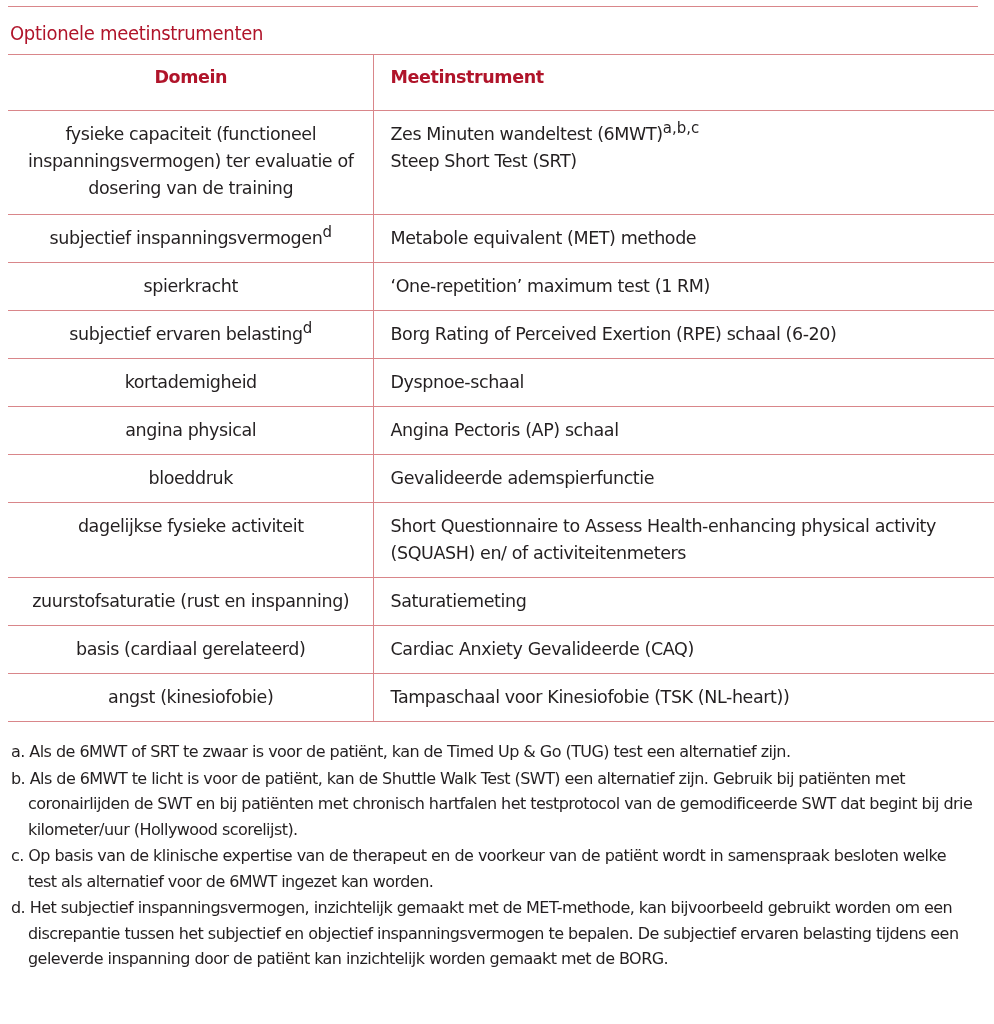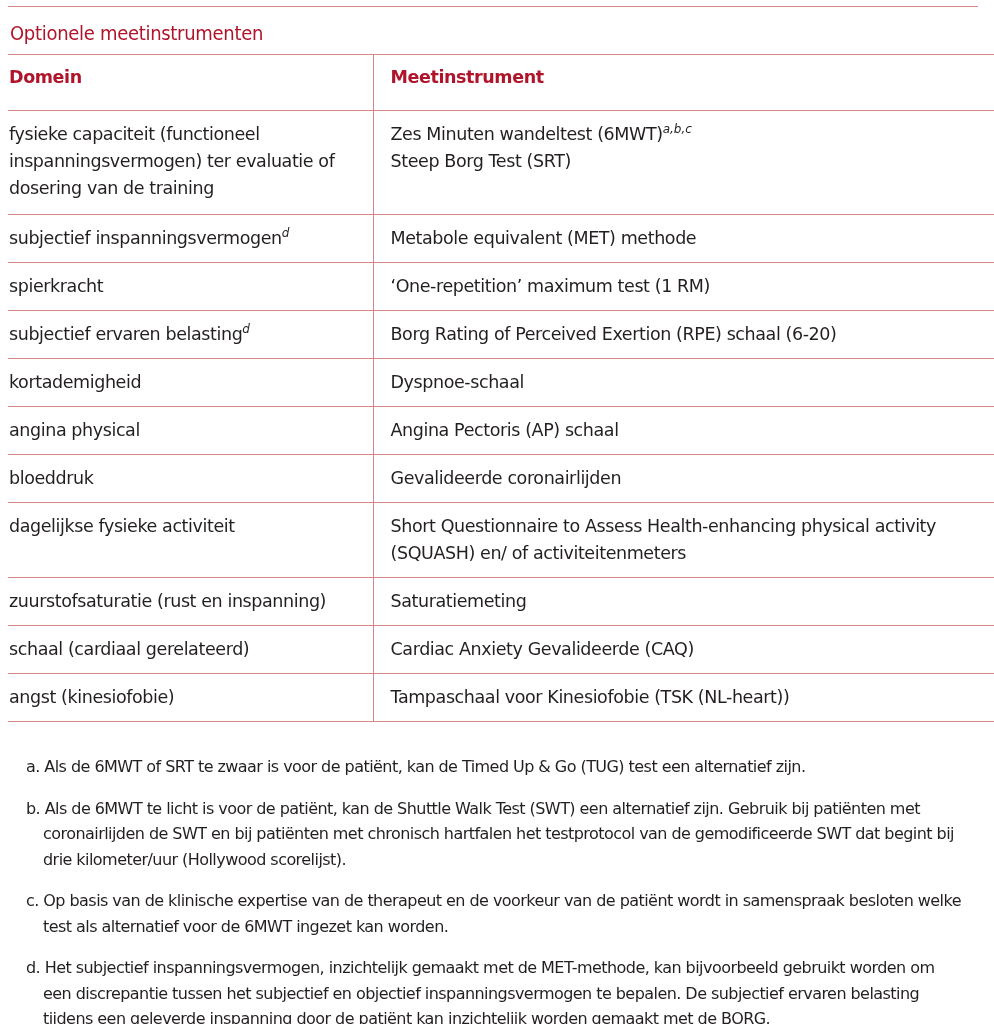--- a/index.html
+++ b/index.html
@@ -20,29 +20,29 @@
   col.c1 { width: 365px; }
   col.c2 { width: 629px; }
   th, td {
     text-align: left; vertical-align: top;
     border-top: 1.5px solid #d9868a; border-bottom: 1.5px solid #d9868a;
     font-family: "DejaVu Sans", sans-serif; font-size: 17.5px; line-height: 27px;
     letter-spacing: -0.4px;
   }
   th { color: #b0142a; font-weight: bold; height: 46px; padding: 9px 0 0 0; }
   td { padding: 10px 0 10px 0; height: 27px; }
-  td.c1, th.c1 { padding-left: 1px; border-right: 1.5px solid #d9868a; }
+  td.c1, th.c1 { padding-left: 1px; border-right: 1.5px solid #d9868a; text-align: center; }
   td.c2, th.c2 { padding-left: 17px; }
   td.tall { height: 81px; padding-bottom: 12px; }
   td.mid { height: 54px; }
-  sup { font-size: 12px; vertical-align: 7px; line-height: 0; letter-spacing: 0; font-style: italic; }
+  sup { font-size: 15px; vertical-align: 7px; line-height: 0; letter-spacing: 0; }
   .notes { padding: 16px 0 0 0; }
   .note {
     font-family: "DejaVu Sans", sans-serif; font-size: 16px; line-height: 25.5px;
-    letter-spacing: -0.55px; padding-left: 19px; text-indent: -17px; margin: 16px;
+    letter-spacing: -0.55px; padding-left: 19px; text-indent: -17px; margin: 1px;
     color: #231f20;
   }
 </style>
 </head>
 <body>
 
 <div class="page">
   <div class="rule top-rule"></div>
   <div class="title">Optionele meetinstrumenten</div>
 
@@ -53,21 +53,21 @@
       </colgroup>
     <thead>
       <tr>
         <th class="c1">Domein</th>
         <th class="c2">Meetinstrument</th>
       </tr>
     </thead>
     <tbody>
       <tr>
         <td class="c1 tall"><span>fysieke capaciteit (functioneel inspanningsvermogen) ter evaluatie of dosering van de training</span></td>
-        <td class="c2 tall"><span>Zes Minuten wandeltest (6MWT)</span><sup>a,b,c</sup><br><span>Steep Borg Test (SRT)</span></td>
+        <td class="c2 tall"><span>Zes Minuten wandeltest (6MWT)</span><sup>a,b,c</sup><br><span>Steep Short Test (SRT)</span></td>
       </tr>
       <tr>
         <td class="c1"><span>subjectief inspanningsvermogen</span><sup>d</sup></td>
         <td class="c2"><span>Metabole equivalent (MET) methode</span></td>
       </tr>
       <tr>
         <td class="c1"><span>spierkracht</span></td>
         <td class="c2"><span>‘One-repetition’ maximum test (1 RM)</span></td>
       </tr>
       <tr>
@@ -77,32 +77,32 @@
       <tr>
         <td class="c1"><span>kortademigheid</span></td>
         <td class="c2"><span>Dyspnoe-schaal</span></td>
       </tr>
       <tr>
         <td class="c1"><span>angina physical</span></td>
         <td class="c2"><span>Angina Pectoris (AP) schaal</span></td>
       </tr>
       <tr>
         <td class="c1"><span>bloeddruk</span></td>
-        <td class="c2"><span>Gevalideerde coronairlijden</span></td>
+        <td class="c2"><span>Gevalideerde ademspierfunctie</span></td>
       </tr>
       <tr>
         <td class="c1 mid"><span>dagelijkse fysieke activiteit</span></td>
         <td class="c2 mid"><span>Short Questionnaire to Assess Health-enhancing physical activity (SQUASH) en/ of activiteitenmeters</span></td>
       </tr>
       <tr>
         <td class="c1"><span>zuurstofsaturatie (rust en inspanning)</span></td>
         <td class="c2"><span>Saturatiemeting</span></td>
       </tr>
       <tr>
-        <td class="c1"><span>schaal (cardiaal gerelateerd)</span></td>
+        <td class="c1"><span>basis (cardiaal gerelateerd)</span></td>
         <td class="c2"><span>Cardiac Anxiety Gevalideerde (CAQ)</span></td>
       </tr>
       <tr>
         <td class="c1"><span>angst (kinesiofobie)</span></td>
         <td class="c2"><span>Tampaschaal voor Kinesiofobie (TSK (NL-heart))</span></td>
       </tr>
     </tbody>
   </table>
 
   <div class="notes">

